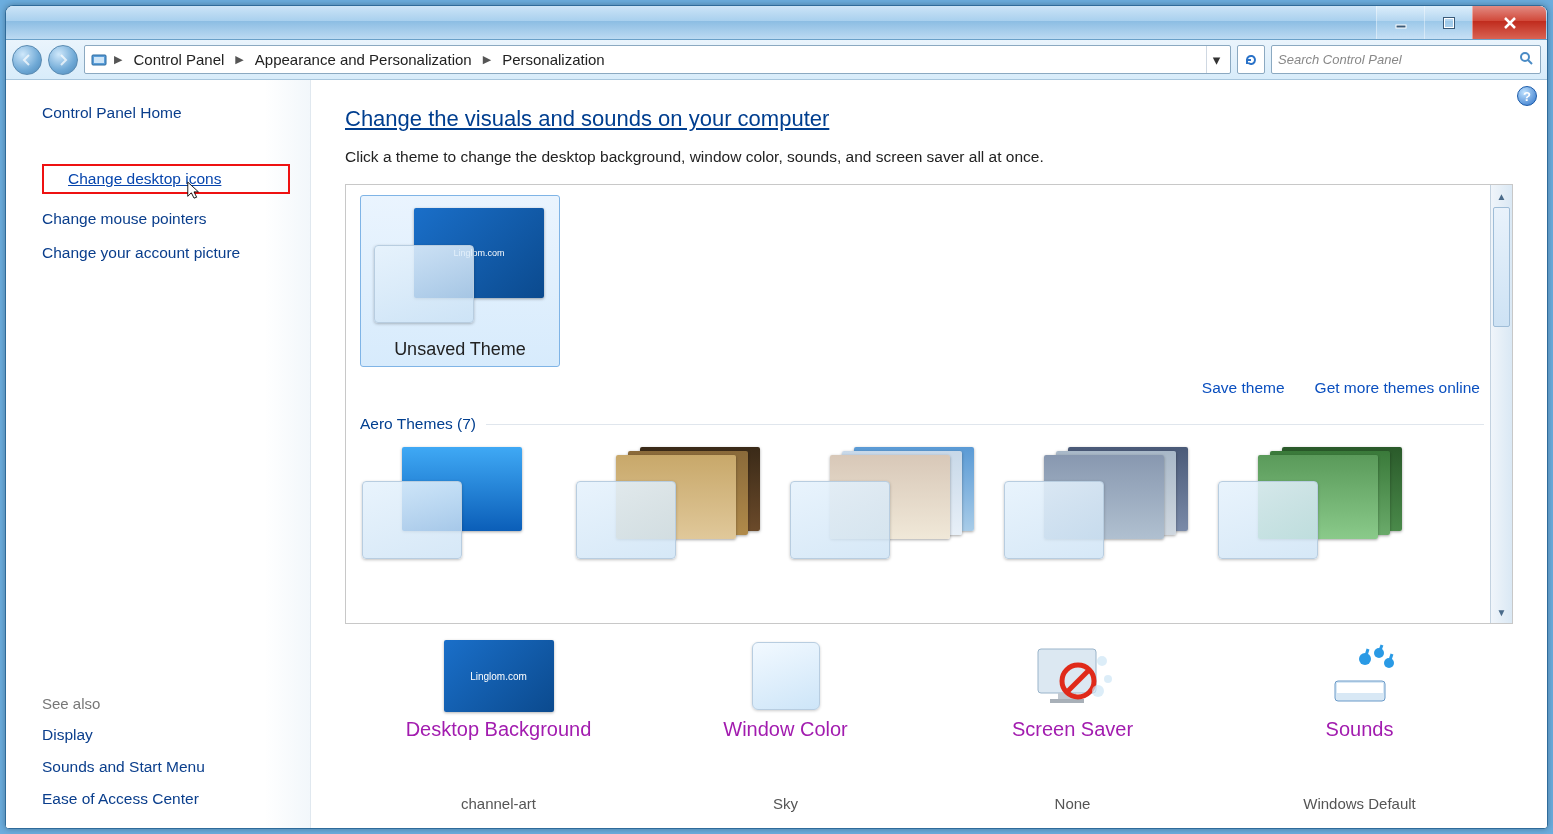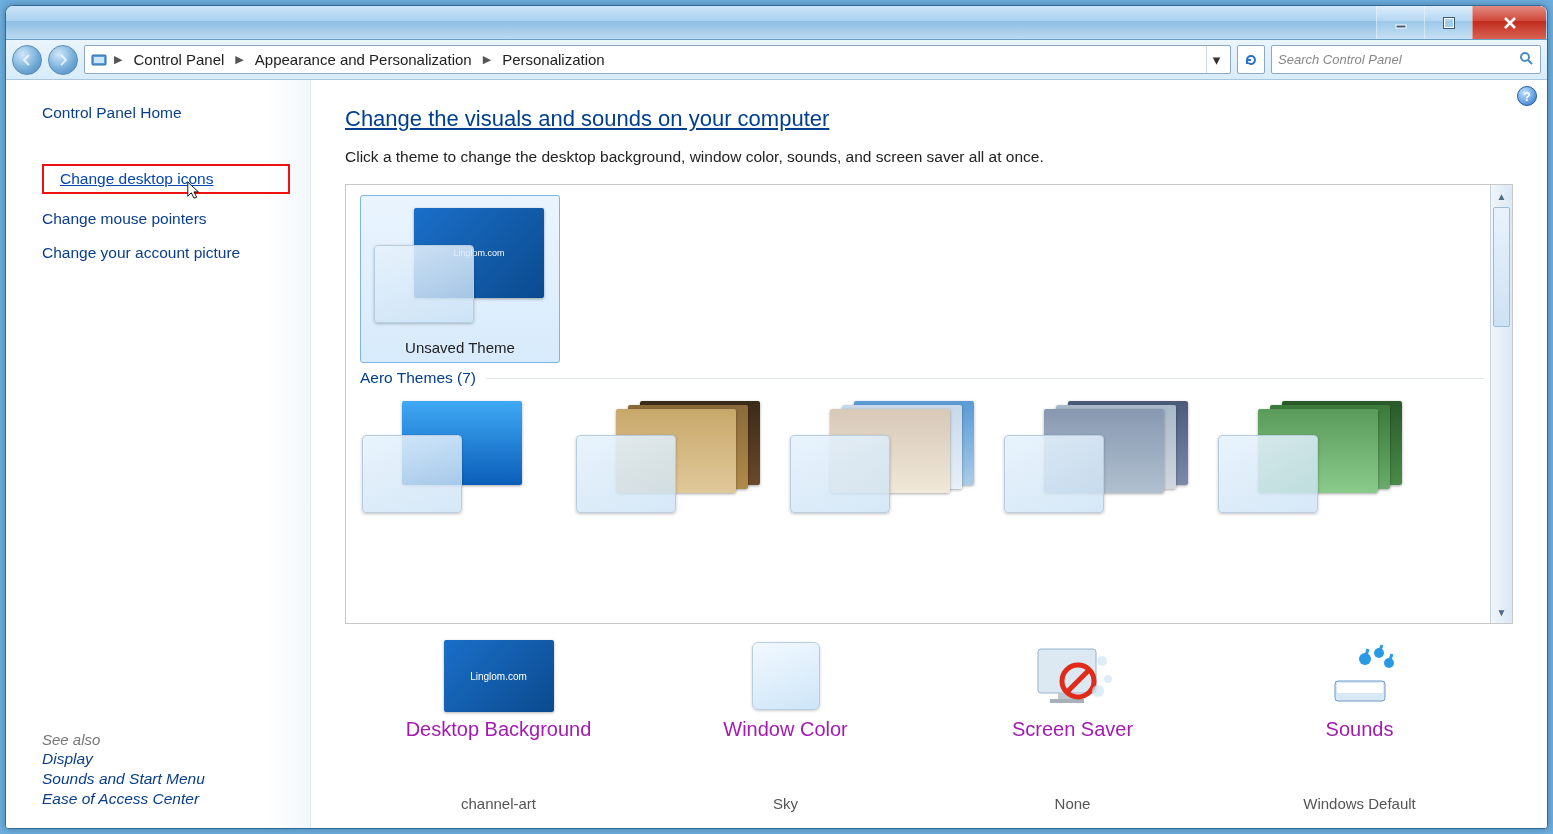--- a/index.html
+++ b/index.html
@@ -55,29 +55,29 @@
 .sidebar {
   width: 305px;
   background: linear-gradient(to right, #fff 0%, #fff 85%, #f2f7fb 100%);
   border-right: 1px solid #e0e8ef;
   padding: 24px 20px 12px 36px;
   display: flex; flex-direction: column;
   font-size: 15.5px;
 }
 .sidebar .toplinks { display: flex; flex-direction: column; gap: 16px; }
 .sidebar a { color: #0a3e8c; text-decoration: none; }
-.sidebar .highlight-box { border: 2px solid #e11; padding: 4px 16px; display: inline-block; }
+.sidebar .highlight-box { border: 2px solid #e11; padding: 4px 24px; display: inline-block; }
 .sidebar .highlight-box a { text-decoration: underline; color: #0645ad; }
 .cursor { position: relative; }
 .cursor::after {
   content: ""; position: absolute; left: 150px; top: 18px;
   width: 18px; height: 22px;
   background: none;
 }
-.sidebar .seealso { margin-top: auto; display: flex; flex-direction: column; gap: 2px; padding-bottom: 8px; font-style: italic; }
+.sidebar .seealso { margin-top: auto; display: flex; flex-direction: column; gap: 14px; padding-bottom: 8px; }
 .sidebar .seealso .hdr { color: #777; font-size: 15px; }
 .main { flex: 1; padding: 26px 34px 10px 34px; display: flex; flex-direction: column; position: relative; overflow: hidden; }
 .helpbtn { position: absolute; top: 6px; right: 10px; width: 20px; height: 20px;
   border-radius: 50%; background: radial-gradient(circle at 35% 30%, #bfe2ff, #2d72c8);
   color: #fff; font-size: 13px; font-weight: bold; display: flex; align-items: center; justify-content: center;
   border: 1px solid #1a5aa8;
 }
 .main h1 { color: #003e8f; font-weight: 400; font-size: 22px; margin-bottom: 16px; text-decoration: underline; }
 .main .subtitle { color: #222; font-size: 15.5px; margin-bottom: 18px; }
 .themepanel {
@@ -95,21 +95,21 @@
 .group-hdr .line { flex: 1; height: 1px; background: #e0e6ed; }
 .themes-row { display: flex; gap: 18px; flex-wrap: nowrap; }
 .theme-item { width: 200px; display: flex; flex-direction: column; align-items: center; padding: 6px;
   border: 1px solid transparent; border-radius: 3px; }
 .theme-item.selected { border: 1px solid #7fb4e6; background: linear-gradient(#eaf4fe, #d7ebfc); }
 .theme-thumb { width: 180px; height: 125px; position: relative; }
 .wall { position: absolute; right: 6px; top: 6px; width: 130px; height: 90px; border-radius: 2px; box-shadow: 0 1px 3px rgba(0,0,0,.35); }
 .winoverlay { position: absolute; left: 4px; bottom: 4px; width: 100px; height: 78px;
   border: 1px solid #b8cde0; background: linear-gradient(160deg, rgba(230,242,252,.9), rgba(200,224,244,.75));
   border-radius: 4px; box-shadow: 0 1px 3px rgba(0,0,0,.25); }
-.theme-label { font-size: 15px; color: #222; margin-top: 12px; }
+.theme-label { font-size: 18px; color: #222; margin-top: 12px; }
 .themelinks { display: flex; justify-content: flex-end; gap: 30px; margin: 12px 4px 18px 0; }
 .themelinks a { color: #0a4fbf; text-decoration: none; font-size: 15.5px; }
 .aero-row { display: flex; gap: 14px; }
 .aero-item { width: 200px; height: 120px; position: relative; }
 .aero-stack { position: absolute; right: 8px; top: 6px; width: 150px; height: 92px; }
 .aero-stack .card { position: absolute; width: 120px; height: 84px; border-radius: 2px; box-shadow: 0 1px 3px rgba(0,0,0,.35); }
 .aero-item .winoverlay { left: 2px; bottom: 2px; }
 .bottomrow { display: flex; justify-content: space-around; padding: 16px 10px 6px 10px; }
 .botitem { display: flex; flex-direction: column; align-items: center; gap: 6px; width: 220px; }
 .boticon { width: 110px; height: 72px; display: flex; align-items: center; justify-content: center; }
@@ -225,20 +225,24 @@
             <div class="theme-thumb">
               <div class="wall blue">
                   <span>Linglom.com</span>
                 </div>
               <div class="winoverlay"></div>
             </div>
             <div class="theme-label">Unsaved Theme</div>
           </div>
         </div>
 
+        <div class="themelinks">
+          <a>Save theme</a>
+          <a>Get more themes online</a>
+        </div>
 
         <div class="group-hdr">
           <span>Aero Themes (7)</span>
             <span class="line"></span>
         </div>
         <div class="aero-row">
           <div class="aero-item">
             <div class="aero-stack">
                 <div class="card" style="background:linear-gradient(#3fa9f5,#0b5eb8);left:0;top:0;"></div>
               </div>

